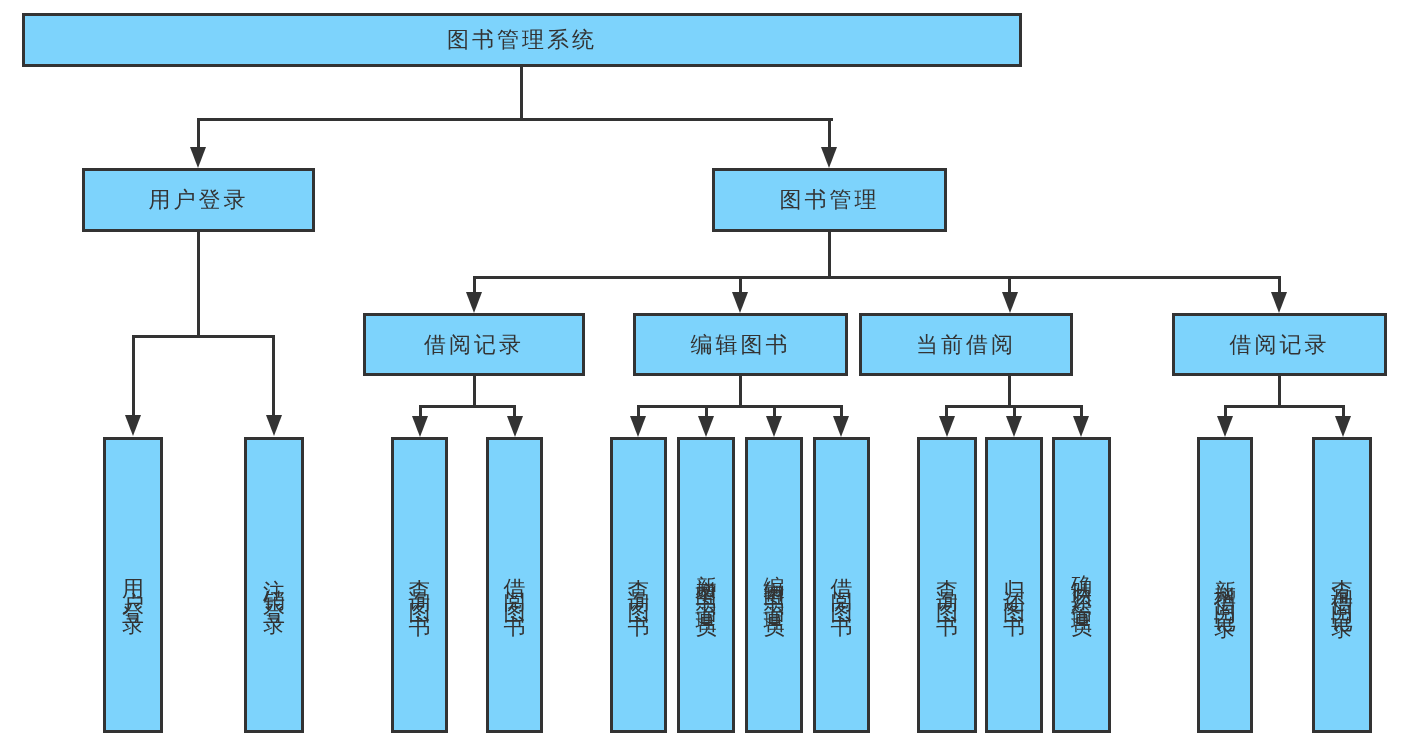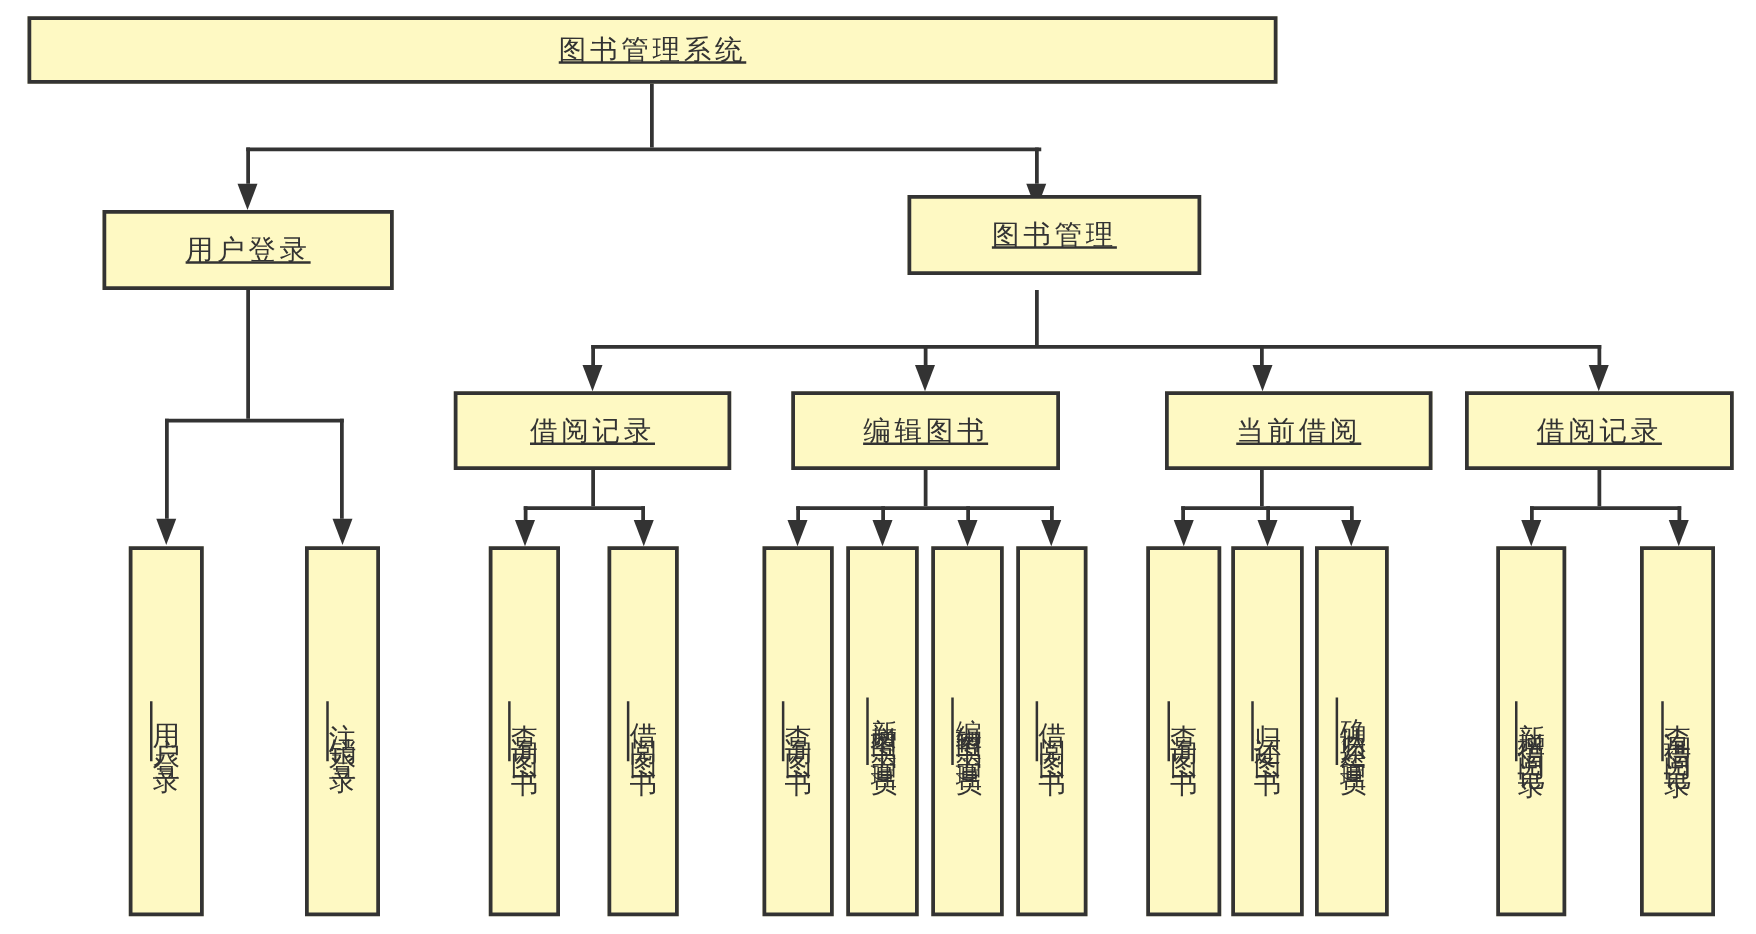--- a/index.html
+++ b/index.html
@@ -8,28 +8,27 @@
     width:1405px;height:747px;
     background:var(--background,#fff);
     font-family:"Liberation Sans",sans-serif;
     color:var(--text,#333);
     overflow:hidden;
   }
   .box{
     position:absolute;
     box-sizing:border-box;
     border:3px solid var(--line,#333);
-    background:#fef9c3;
+    background:#7dd3fc;
     display:flex;align-items:center;justify-content:center;
     font-size:22px;
     letter-spacing:3px;
     color:var(--text,#333);
     text-align:center;
     white-space:nowrap;
-    text-decoration:underline;
   }
   .vbox{
     writing-mode:vertical-rl;
     text-orientation:mixed;
     font-size:22px;
   }
   .ls-short{letter-spacing:12px;}
   .ls-med{letter-spacing:8px;}
   .ls-long{letter-spacing:6px;font-size:21px;}
   .hline,.vline{position:absolute;background:var(--line,#333);}
@@ -63,21 +62,21 @@
   <div class="vline" style="left:520px;top:67px;height:51px;"></div>
   <div class="hline" style="left:197px;top:118px;width:636px;"></div>
   <div class="vline" style="left:197px;top:118px;height:29px;"></div>
   <div class="arrow-down" style="left:190px;top:147px;"></div>
   <div class="vline" style="left:828px;top:118px;height:29px;"></div>
   <div class="arrow-down" style="left:821px;top:147px;"></div>
 
   <div class="box" style="left:82px;top:168px;width:233px;height:64px;">
     <span>用户登录</span>
   </div>
-  <div class="box" style="left:712px;top:156px;width:235px;height:64px;margin-left:14px;">
+  <div class="box" style="left:712px;top:168px;width:235px;height:64px;">
     <span>图书管理</span>
   </div>
 
   <div class="vline" style="left:197px;top:232px;height:103px;"></div>
   <div class="hline" style="left:132px;top:335px;width:143px;"></div>
   <div class="vline" style="left:132px;top:335px;height:80px;"></div>
   <div class="arrow-down" style="left:125px;top:415px;"></div>
   <div class="vline" style="left:272px;top:335px;height:80px;"></div>
   <div class="arrow-down" style="left:266px;top:415px;"></div>
 
@@ -91,21 +90,21 @@
   <div class="arrow-down" style="left:1002px;top:292px;"></div>
   <div class="vline" style="left:1278px;top:276px;height:16px;"></div>
   <div class="arrow-down" style="left:1271px;top:292px;"></div>
 
   <div class="box" style="left:363px;top:313px;width:222px;height:63px;">
     <span>借阅记录</span>
   </div>
   <div class="box" style="left:633px;top:313px;width:215px;height:63px;">
     <span>编辑图书</span>
   </div>
-  <div class="box" style="left:932px;top:313px;width:214px;height:63px;">
+  <div class="box" style="left:859px;top:313px;width:214px;height:63px;">
     <span>当前借阅</span>
   </div>
   <div class="box" style="left:1172px;top:313px;width:215px;height:63px;">
     <span>借阅记录</span>
   </div>
 
   <div class="vline" style="left:473px;top:376px;height:29px;"></div>
   <div class="hline" style="left:419px;top:405px;width:97px;"></div>
   <div class="vline" style="left:419px;top:405px;height:11px;"></div>
   <div class="arrow-down" style="left:412px;top:416px;"></div>

